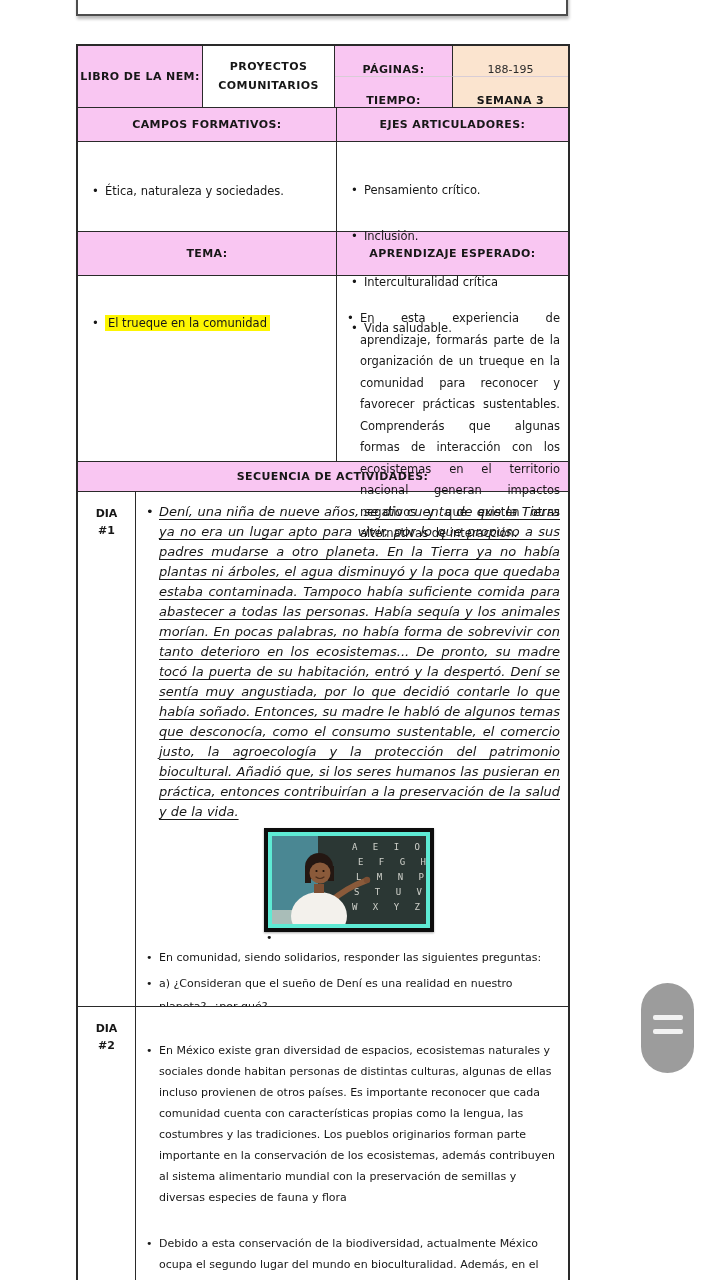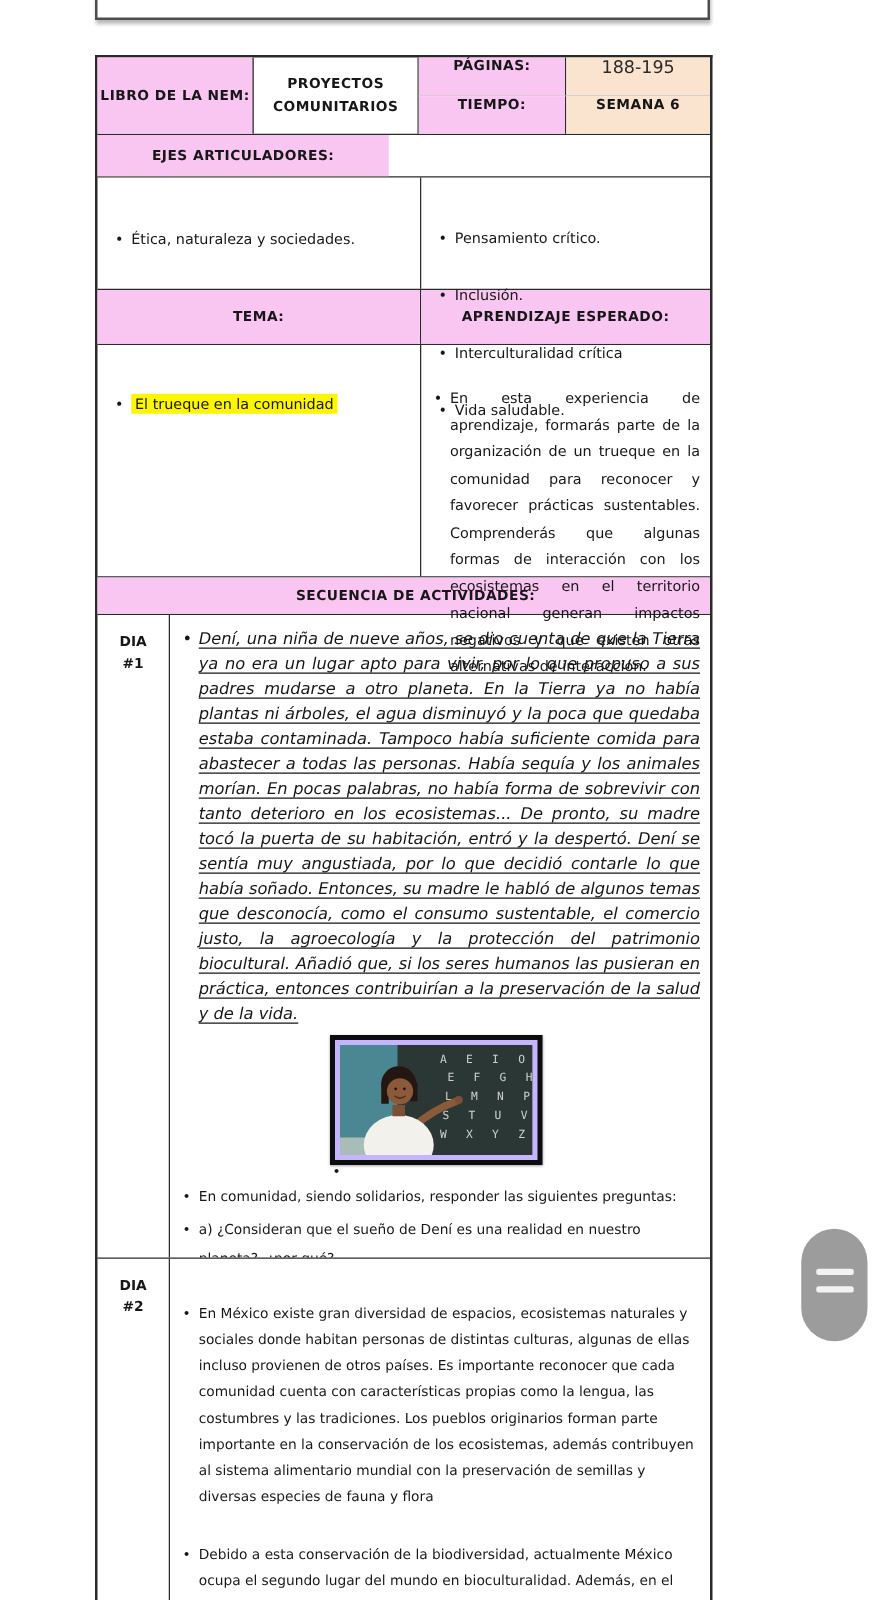--- a/index.html
+++ b/index.html
@@ -44,24 +44,24 @@
     font-weight:bold;font-size:11px;letter-spacing:.4px;
     display:flex;align-items:center;justify-content:center;text-align:center;
   }
   
   .r1{height:62px;}
   .c-libro{width:127px;}
   .c-proy{width:134px;line-height:1.7;align-items:center;}
   .stack{width:233px;display:flex;flex-direction:column;}
   .subrow{display:flex;height:31px;}
   .subrow.first .scell{border-bottom:1px solid #d8cdd6;}
-  .scell{display:flex;align-items:flex-start;justify-content:center;}
+  .scell{display:flex;align-items:flex-end;justify-content:center;}
   .s-label{width:118px;border-right:1.5px solid var(--line);}
   .s-value{width:115px;}
-  .val-normal{font-weight:normal;font-size:14px;color:#2b2b2b;}
+  .val-normal{font-weight:normal;font-size:11px;color:#2b2b2b;}
   .val-bold{font-weight:bold;font-size:11px;letter-spacing:.4px;}
   
   .r2{height:34px;}
   .r4{height:44px;}
   .half-l{width:261px;}
   .half-r{width:233px;}
   
   .r3{height:90px;}
   .r5{height:186px;}
   .plain-cell{padding:14px 10px 0 14px;font-size:11.5px;line-height:21px;}
@@ -85,21 +85,21 @@
   }
   .day-content{flex:1;padding:8px 8px 0 10px;overflow:hidden;font-size:11px;}
   .intro{font-size:11px;line-height:23px;}
   .story{
     font-size:13px;line-height:20px;font-style:italic;
     text-decoration:underline;text-decoration-thickness:1px;text-underline-offset:3px;
     text-align:justify;margin-top:2px;
   }
   .photo-frame{
     width:170px;margin:6px 0 0 118px;
-    border:4px solid #0d0d0d;background:#c4b5fd;padding:4px;
+    border:4px solid #0d0d0d;background:#5eead4;padding:4px;
     box-shadow:0 1px 2px rgba(0,0,0,.35);
   }
   .photo-frame svg{display:block;}
   .stray-bullet{margin:1px 0 0 120px;font-size:11px;line-height:10px;}
   .after{font-size:11px;line-height:23px;margin-top:3px;}
   .d2-item{font-size:11px;line-height:21px;}
   
   .menu-pill{
     position:absolute;left:641px;top:983px;width:53px;height:90px;
     background:var(--menu_gray);border-radius:27px;
@@ -136,27 +136,30 @@
           </div>
           <div class="scell s-value peach">
             <span class="val-normal">188-195</span>
           </div>
         </div>
         <div class="subrow">
           <div class="scell s-label pink">
             <span class="val-bold">TIEMPO:</span>
           </div>
           <div class="scell s-value peach">
-            <span class="val-bold">SEMANA 6</span>
+            <span class="val-bold">SEMANA 3</span>
           </div>
         </div>
       </div>
     </div>
 
     <div class="row r2">
+      <div class="cell rb pink hdr half-l">
+        <span>CAMPOS FORMATIVOS:</span>
+      </div>
       <div class="cell pink hdr half-r">
         <span>EJES ARTICULADORES:</span>
       </div>
     </div>
 
     <div class="row r3">
       <div class="cell rb half-l plain-cell">
         <div class="li">Ética, naturaleza y sociedades.</div>
       </div>
       <div class="cell half-r plain-cell" style="padding-top:13px;">

